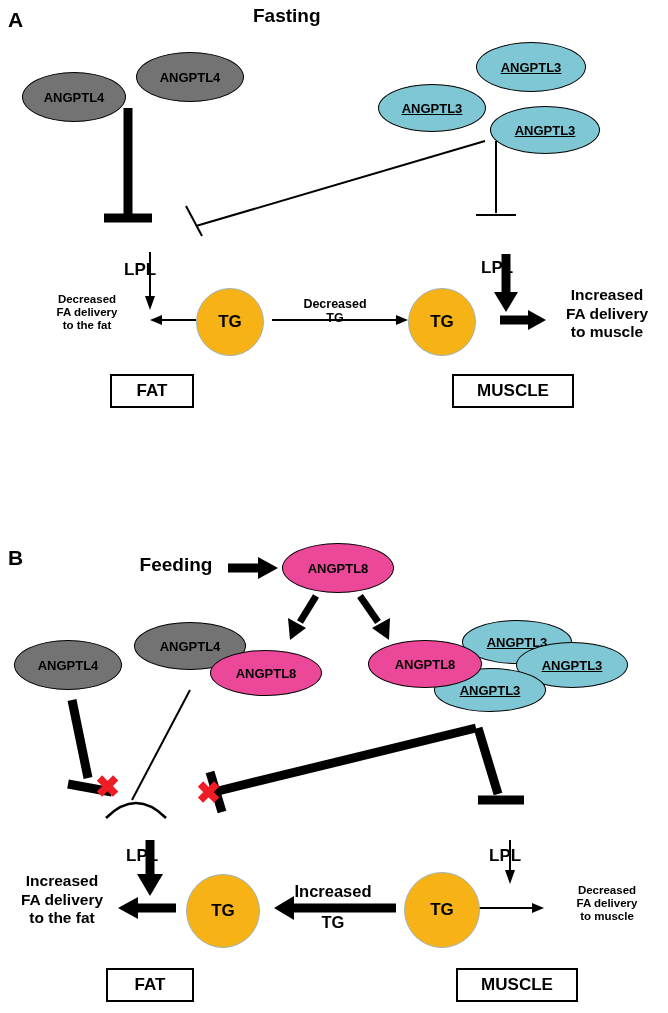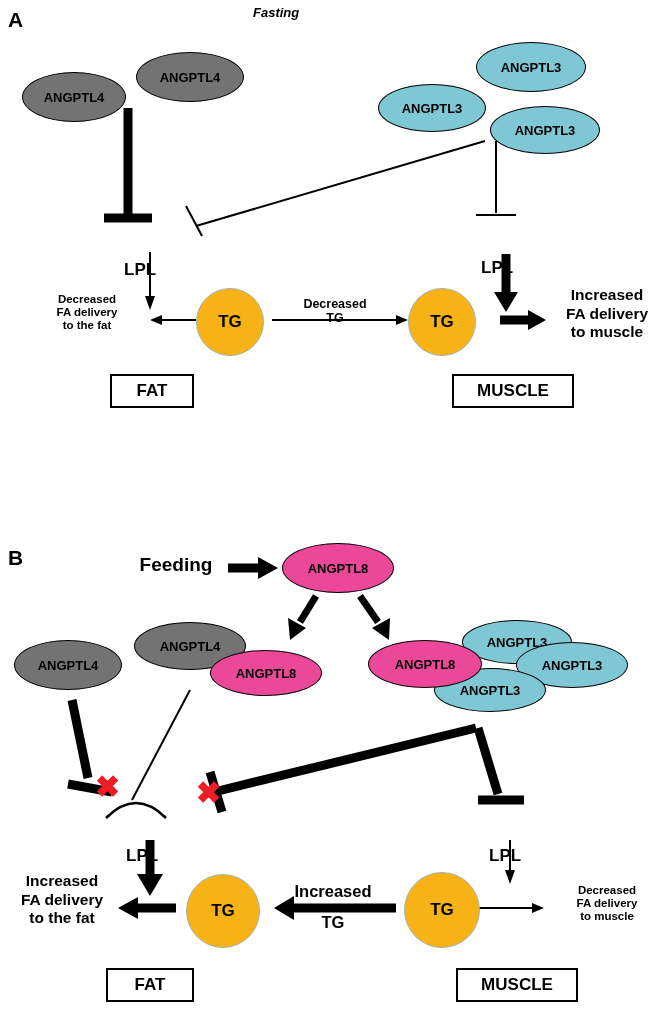--- a/index.html
+++ b/index.html
@@ -29,39 +29,38 @@
     pointer-events: none;
   }
   .abs { position: absolute; }
 
   .panel-letter {
     font-size: 21px;
     font-weight: bold;
     letter-spacing: 0px;
   }
   .title-fasting {
-    font-size: 13px;
-    font-weight: bold;
-    font-style: italic;
+    font-size: 19px;
+    font-weight: bold;
   }
   .ellipse-label {
     position: absolute;
     display: flex;
     align-items: center;
     justify-content: center;
     text-align: center;
     font-weight: bold;
     color: #000;
     border-radius: 50%;
     border: 1.5px solid #000;
     box-sizing: border-box;
   }
   .green { background: #8cc152; background: #8dc63f; }
   .green { background: #737373; }
-  .blue  { background: #7fc7d4; }
+  .blue  { background: #7fc7d4; text-decoration: underline; }
   .yellow{ background: #ec4899; }
   .tgcircle {
     position: absolute;
     border-radius: 50%;
     background: #f7b316;
     border: 1.5px solid #9fb3b8;
     display: flex;
     align-items: center;
     justify-content: center;
     font-weight: bold;

